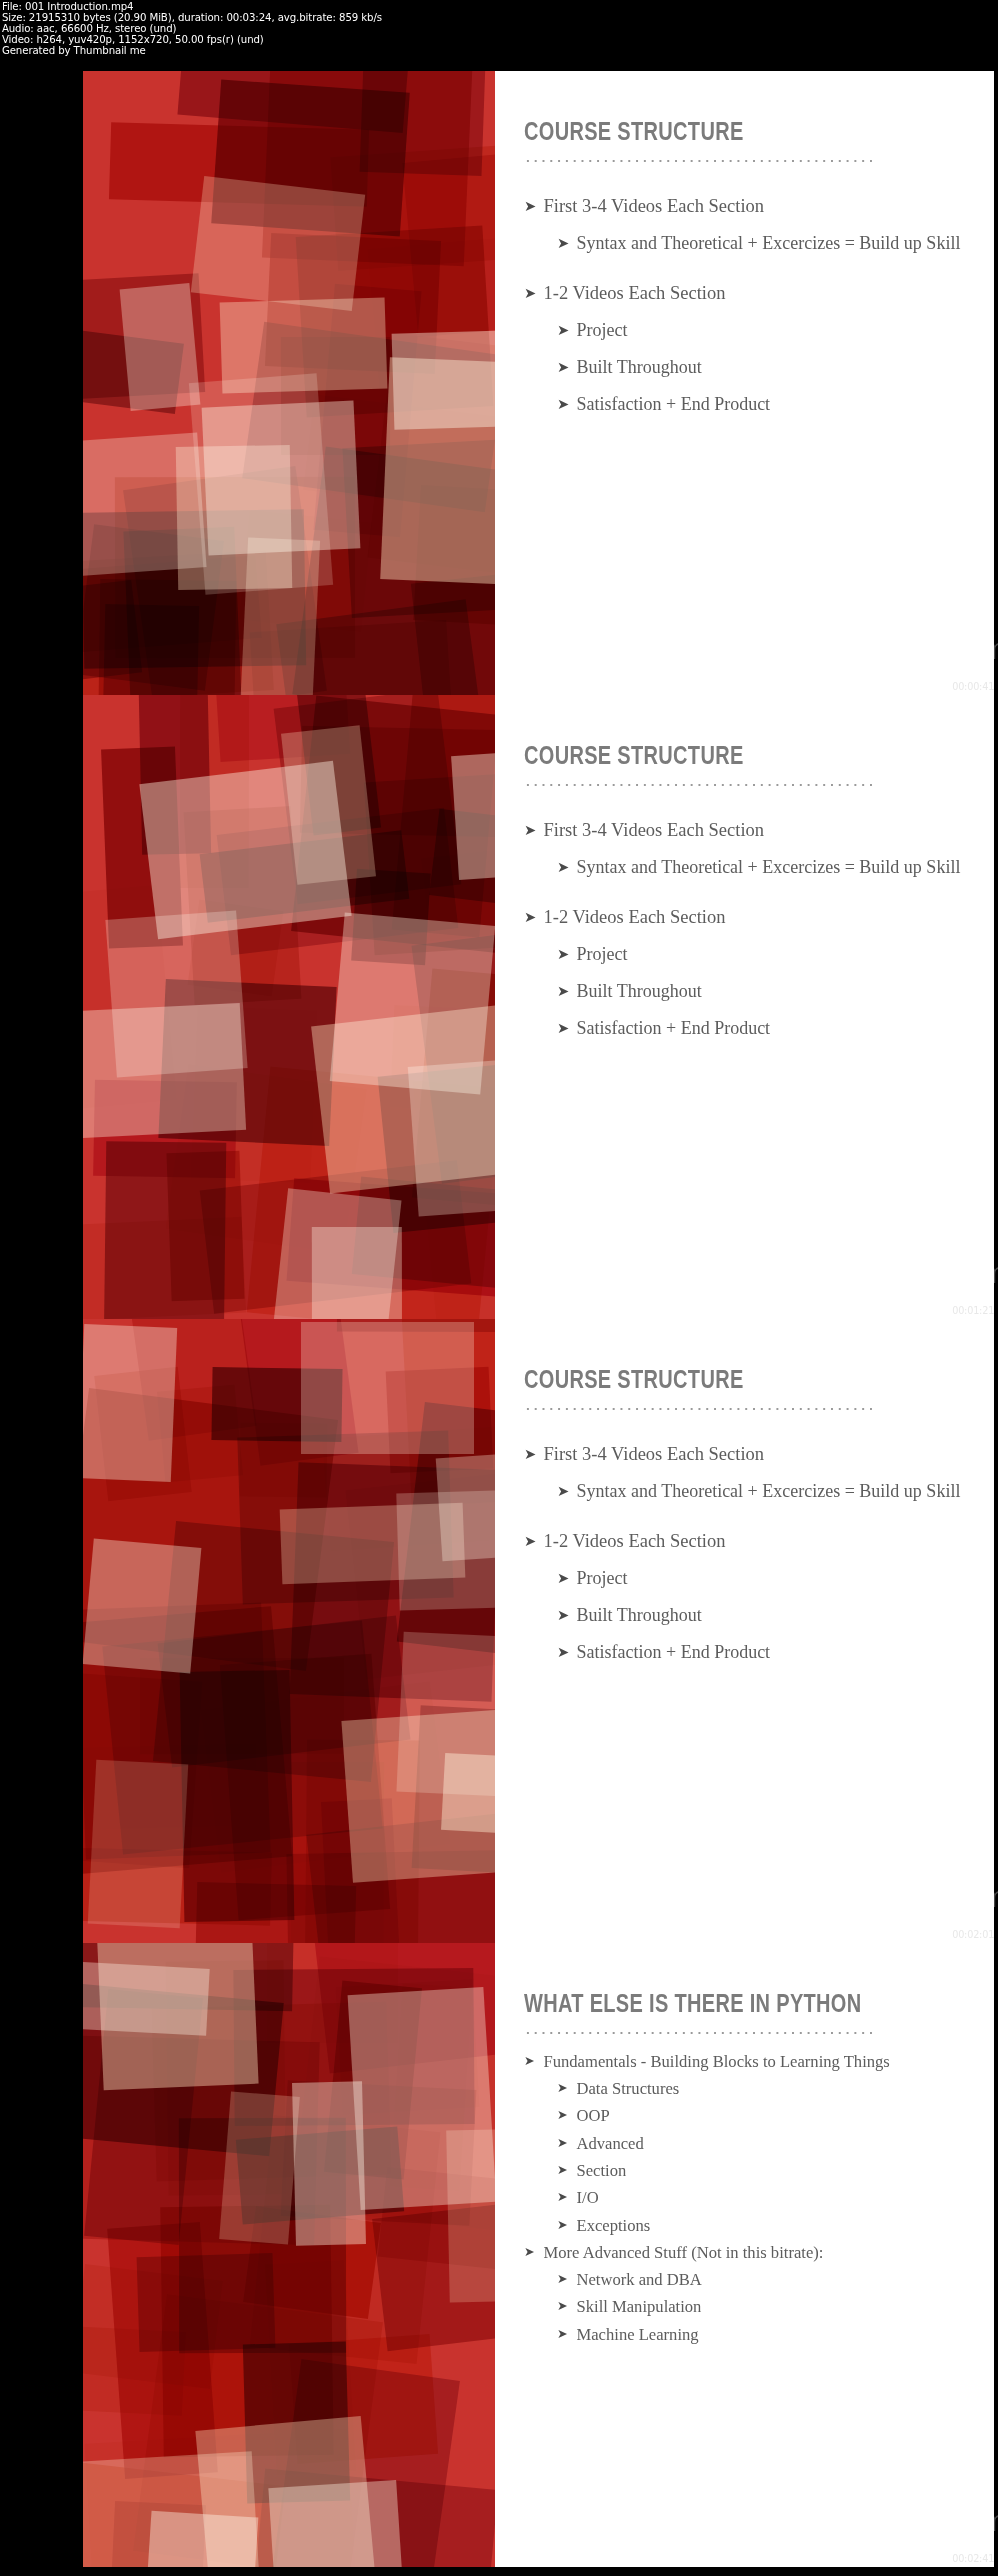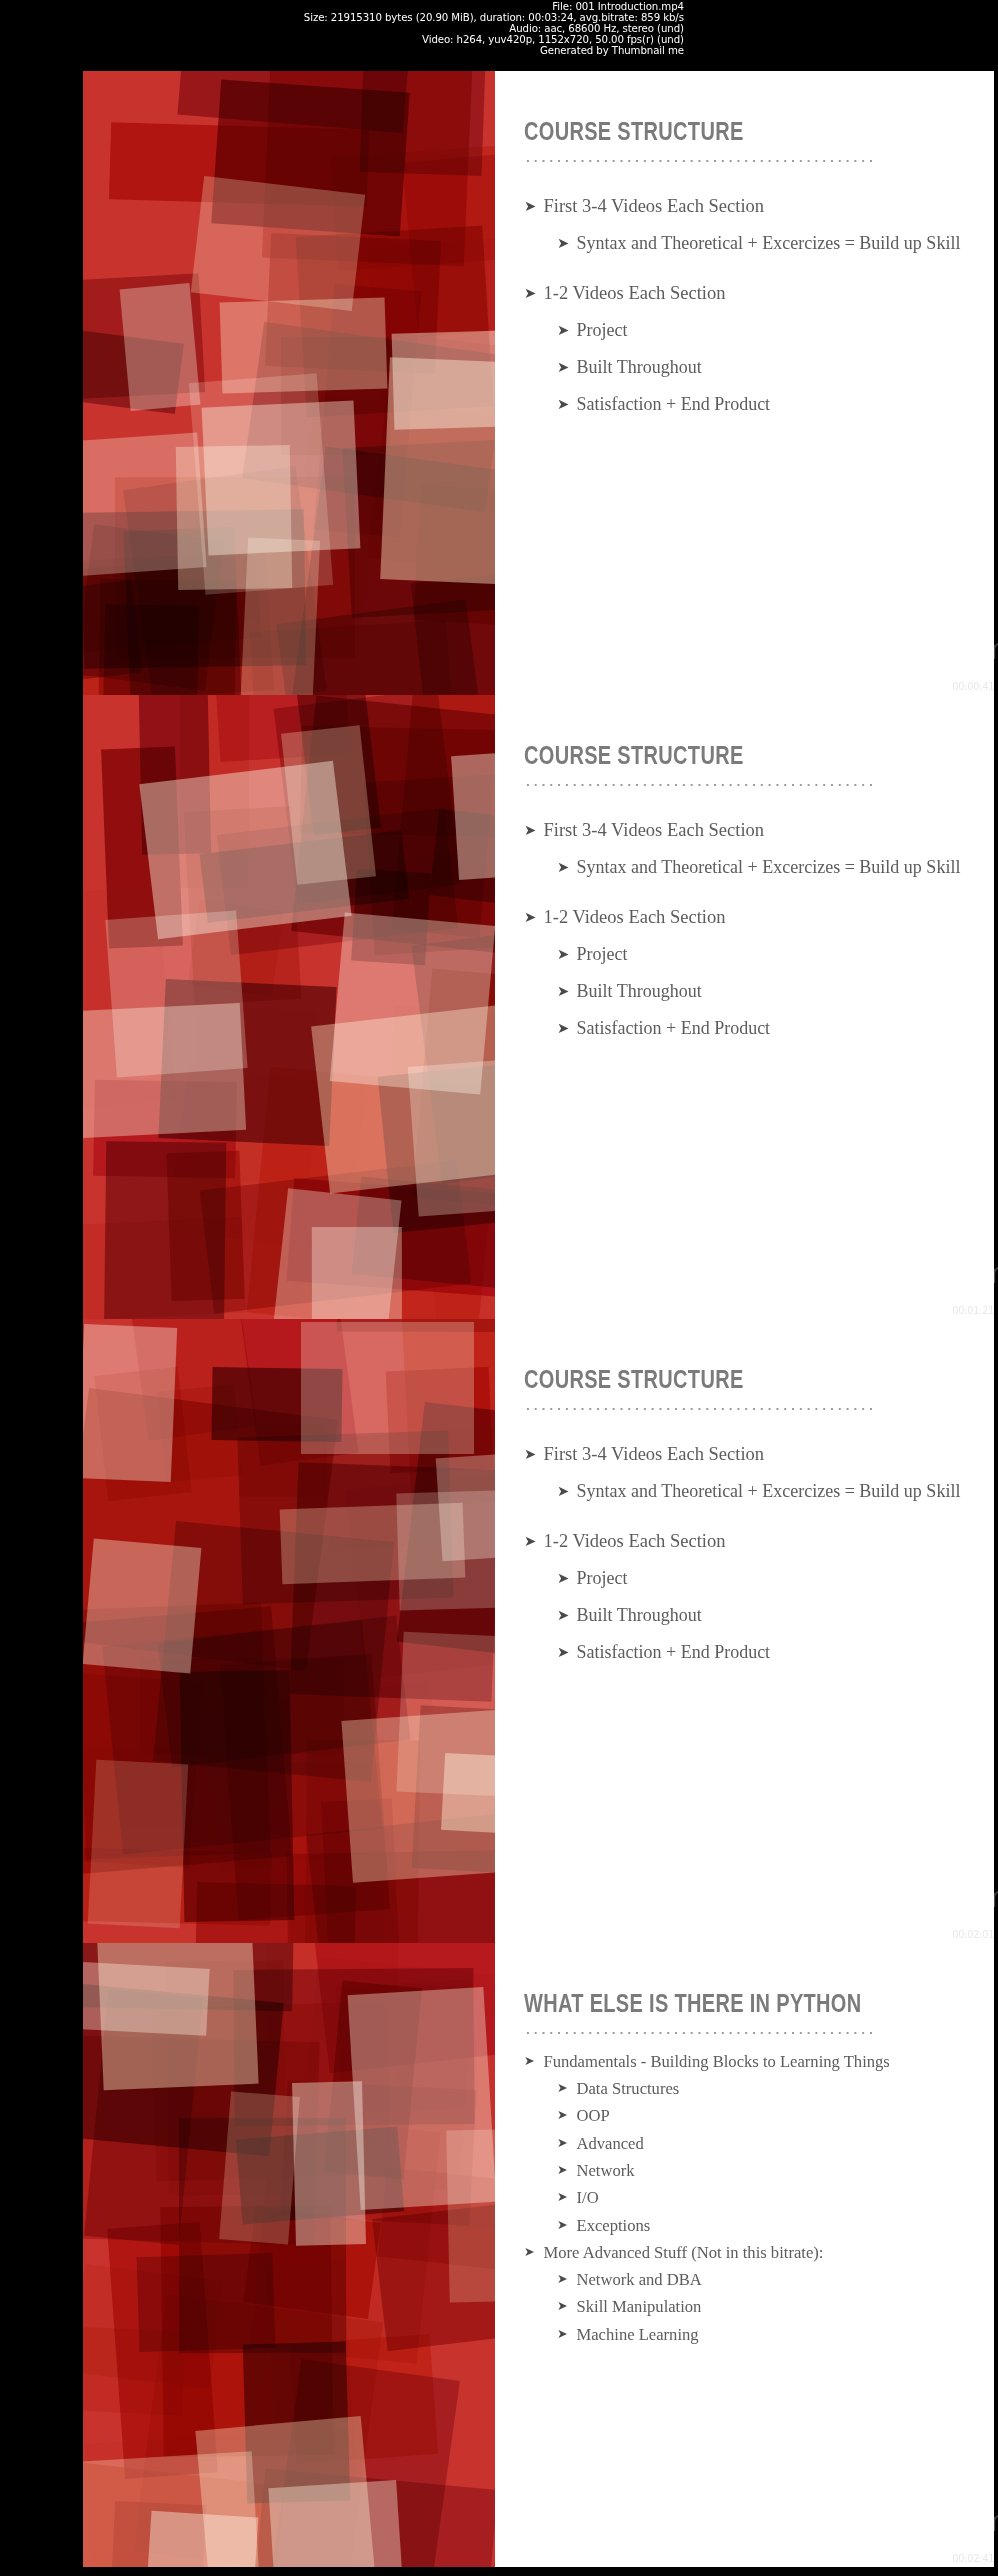--- a/index.html
+++ b/index.html
@@ -23,21 +23,21 @@
     left: 1.9px;
     top: 1px;
     width: 682px;
     color: #ffffff;
     font-family: "DejaVu Sans", sans-serif;
     font-size: 10.2px;
     line-height: 11px;
     letter-spacing: -0.1px;
     white-space: nowrap;
   }
-  .meta div { height: 11px; text-align: right; }
+  .meta div { height: 11px; }
 
   
   .slides {
     position: absolute;
     left: 0;
     top: 71px;
     width: 998px;
   }
   .slide {
     position: relative;
@@ -163,21 +163,21 @@
   }
 </style>
 </head>
 <body>
 
 <div id="page">
 
   <div class="meta">
     <div>File: 001 Introduction.mp4</div>
     <div>Size: 21915310 bytes (20.90 MiB), duration: 00:03:24, avg.bitrate: 859 kb/s</div>
-    <div>Audio: aac, 68600 Hz, stereo (und)</div>
+    <div>Audio: aac, 66600 Hz, stereo (und)</div>
     <div>Video: h264, yuv420p, 1152x720, 50.00 fps(r) (und)</div>
     <div>Generated by Thumbnail me</div>
   </div>
 
   <div class="slides" id="slides">
       <div class="slide">
         <div class="slide-inner">
           <div class="art">
             <div class="q" style="left: 334px; top: 419px; width: 174px; height: 135px; background: rgb(224, 84, 31); opacity: 0.86; transform: rotate(3.3deg);"></div>
             <div class="q" style="left: 264px; top: 371px; width: 218px; height: 170px; background: rgb(158, 27, 47); opacity: 0.64; transform: rotate(-3.2deg);"></div>
@@ -488,21 +488,21 @@
               <div class="li lvl2">
                 <span class="arrow">➤</span>
                 <span class="txt">OOP</span>
               </div>
               <div class="li lvl2">
                 <span class="arrow">➤</span>
                 <span class="txt">Advanced</span>
               </div>
               <div class="li lvl2">
                 <span class="arrow">➤</span>
-                <span class="txt">Network</span>
+                <span class="txt">Section</span>
               </div>
               <div class="li lvl2">
                 <span class="arrow">➤</span>
                 <span class="txt">I/O</span>
               </div>
               <div class="li lvl2">
                 <span class="arrow">➤</span>
                 <span class="txt">Exceptions</span>
               </div>
               <div class="li lvl1">

